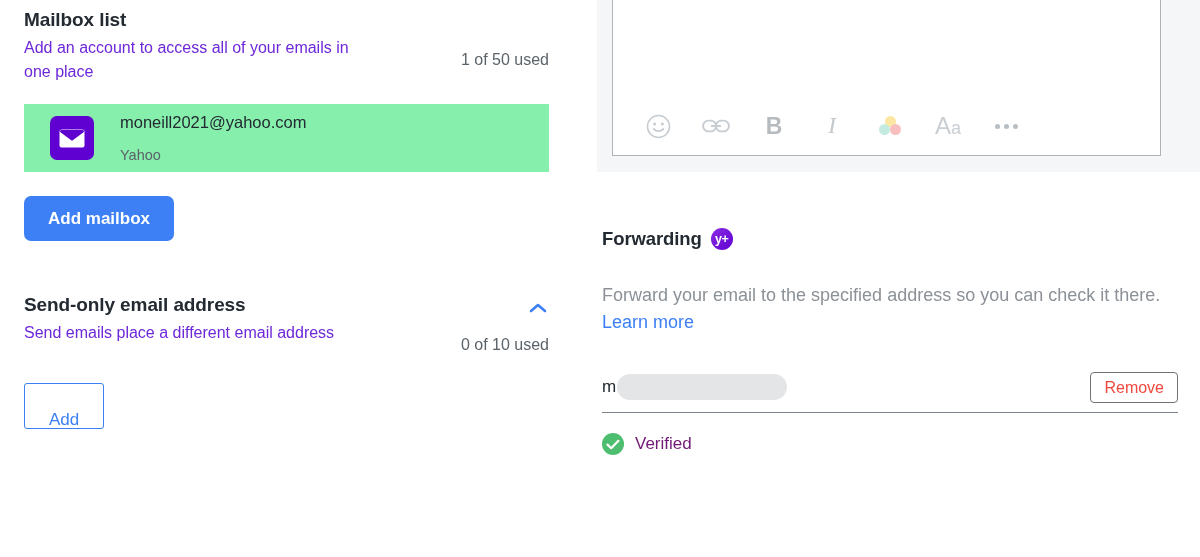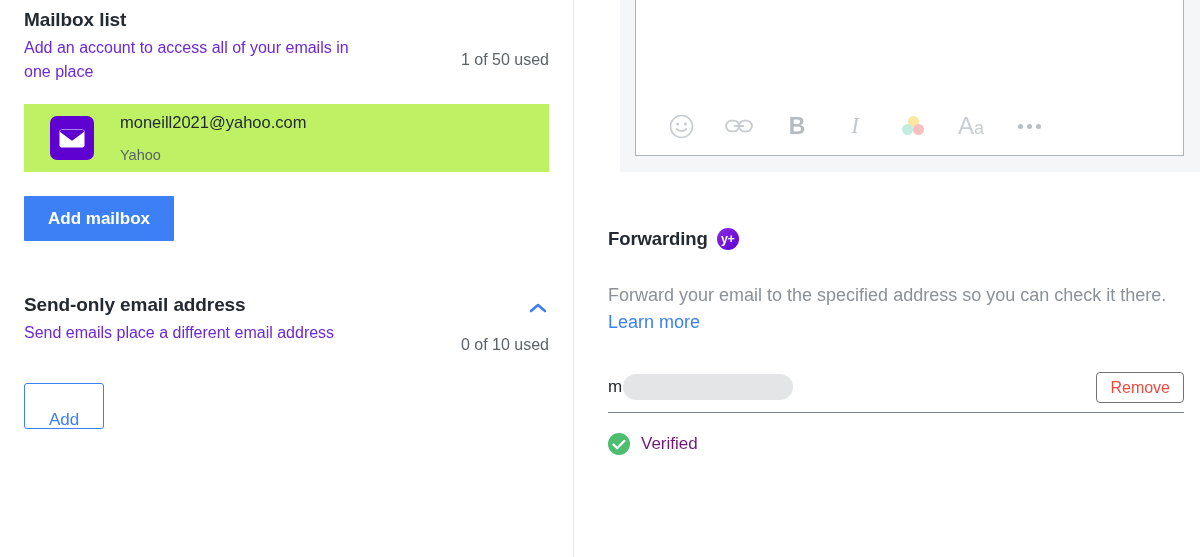--- a/index.html
+++ b/index.html
@@ -14,21 +14,20 @@
     font-family: "Liberation Sans", sans-serif;
     color: #232a31;
     overflow: hidden;
     position: relative;
   }
   .page {
     position: relative;
     width: 1200px;
     height: 457px;
     display: flex;
-    gap: 23px;
   }
 
   
   .left-panel {
     position: relative;
     width: 573px;
     height: 557px;
     background: #ffffff;
     box-sizing: border-box;
     padding: 0 24px;
@@ -84,21 +83,21 @@
     height: 22px;
     display: flex;
     align-items: center;
     justify-content: center;
     cursor: pointer;
   }
 
   
   .mailbox-card {
     margin-top: 20px;
-    background: #bef264;
+    background: #86efac;
     height: 68px;
     display: flex;
     align-items: center;
     padding-left: 26px;
     box-sizing: border-box;
   }
   .mailbox-icon {
     width: 44px;
     height: 44px;
     border-radius: 7px;
@@ -128,21 +127,21 @@
   }
 
   .btn-primary {
     margin-top: 24px;
     display: inline-block;
     background: #3d80f5;
     color: #ffffff;
     font-size: 17px;
     font-weight: bold;
     border: none;
-    border-radius: 1px;
+    border-radius: 7px;
     padding: 0 24px;
     height: 45px;
     line-height: 45px;
     cursor: pointer;
     font-family: "Liberation Sans", sans-serif;
   }
   .btn-outline-blue {
     margin-top: 26px;
     display: inline-block;
     background: #ffffff;
@@ -253,21 +252,21 @@
     height: 11px;
     border-radius: 50%;
   }
   .cs-y { left: 5.5px; top: 0px;  background: #fbe6a2; }
   .cs-g { left: 0px;   top: 8px;  background: #c4ebdf; }
   .cs-p { left: 11px;  top: 8px;  background: #f7bfc0; }
 
   
   .forwarding-block {
     position: absolute;
-    left: 12px;
+    left: 29px;
     top: 228px;
     width: 576px;
   }
   .fwd-title-row {
     display: flex;
     align-items: center;
     gap: 9px;
   }
   .fwd-title {
     font-size: 18.5px;

